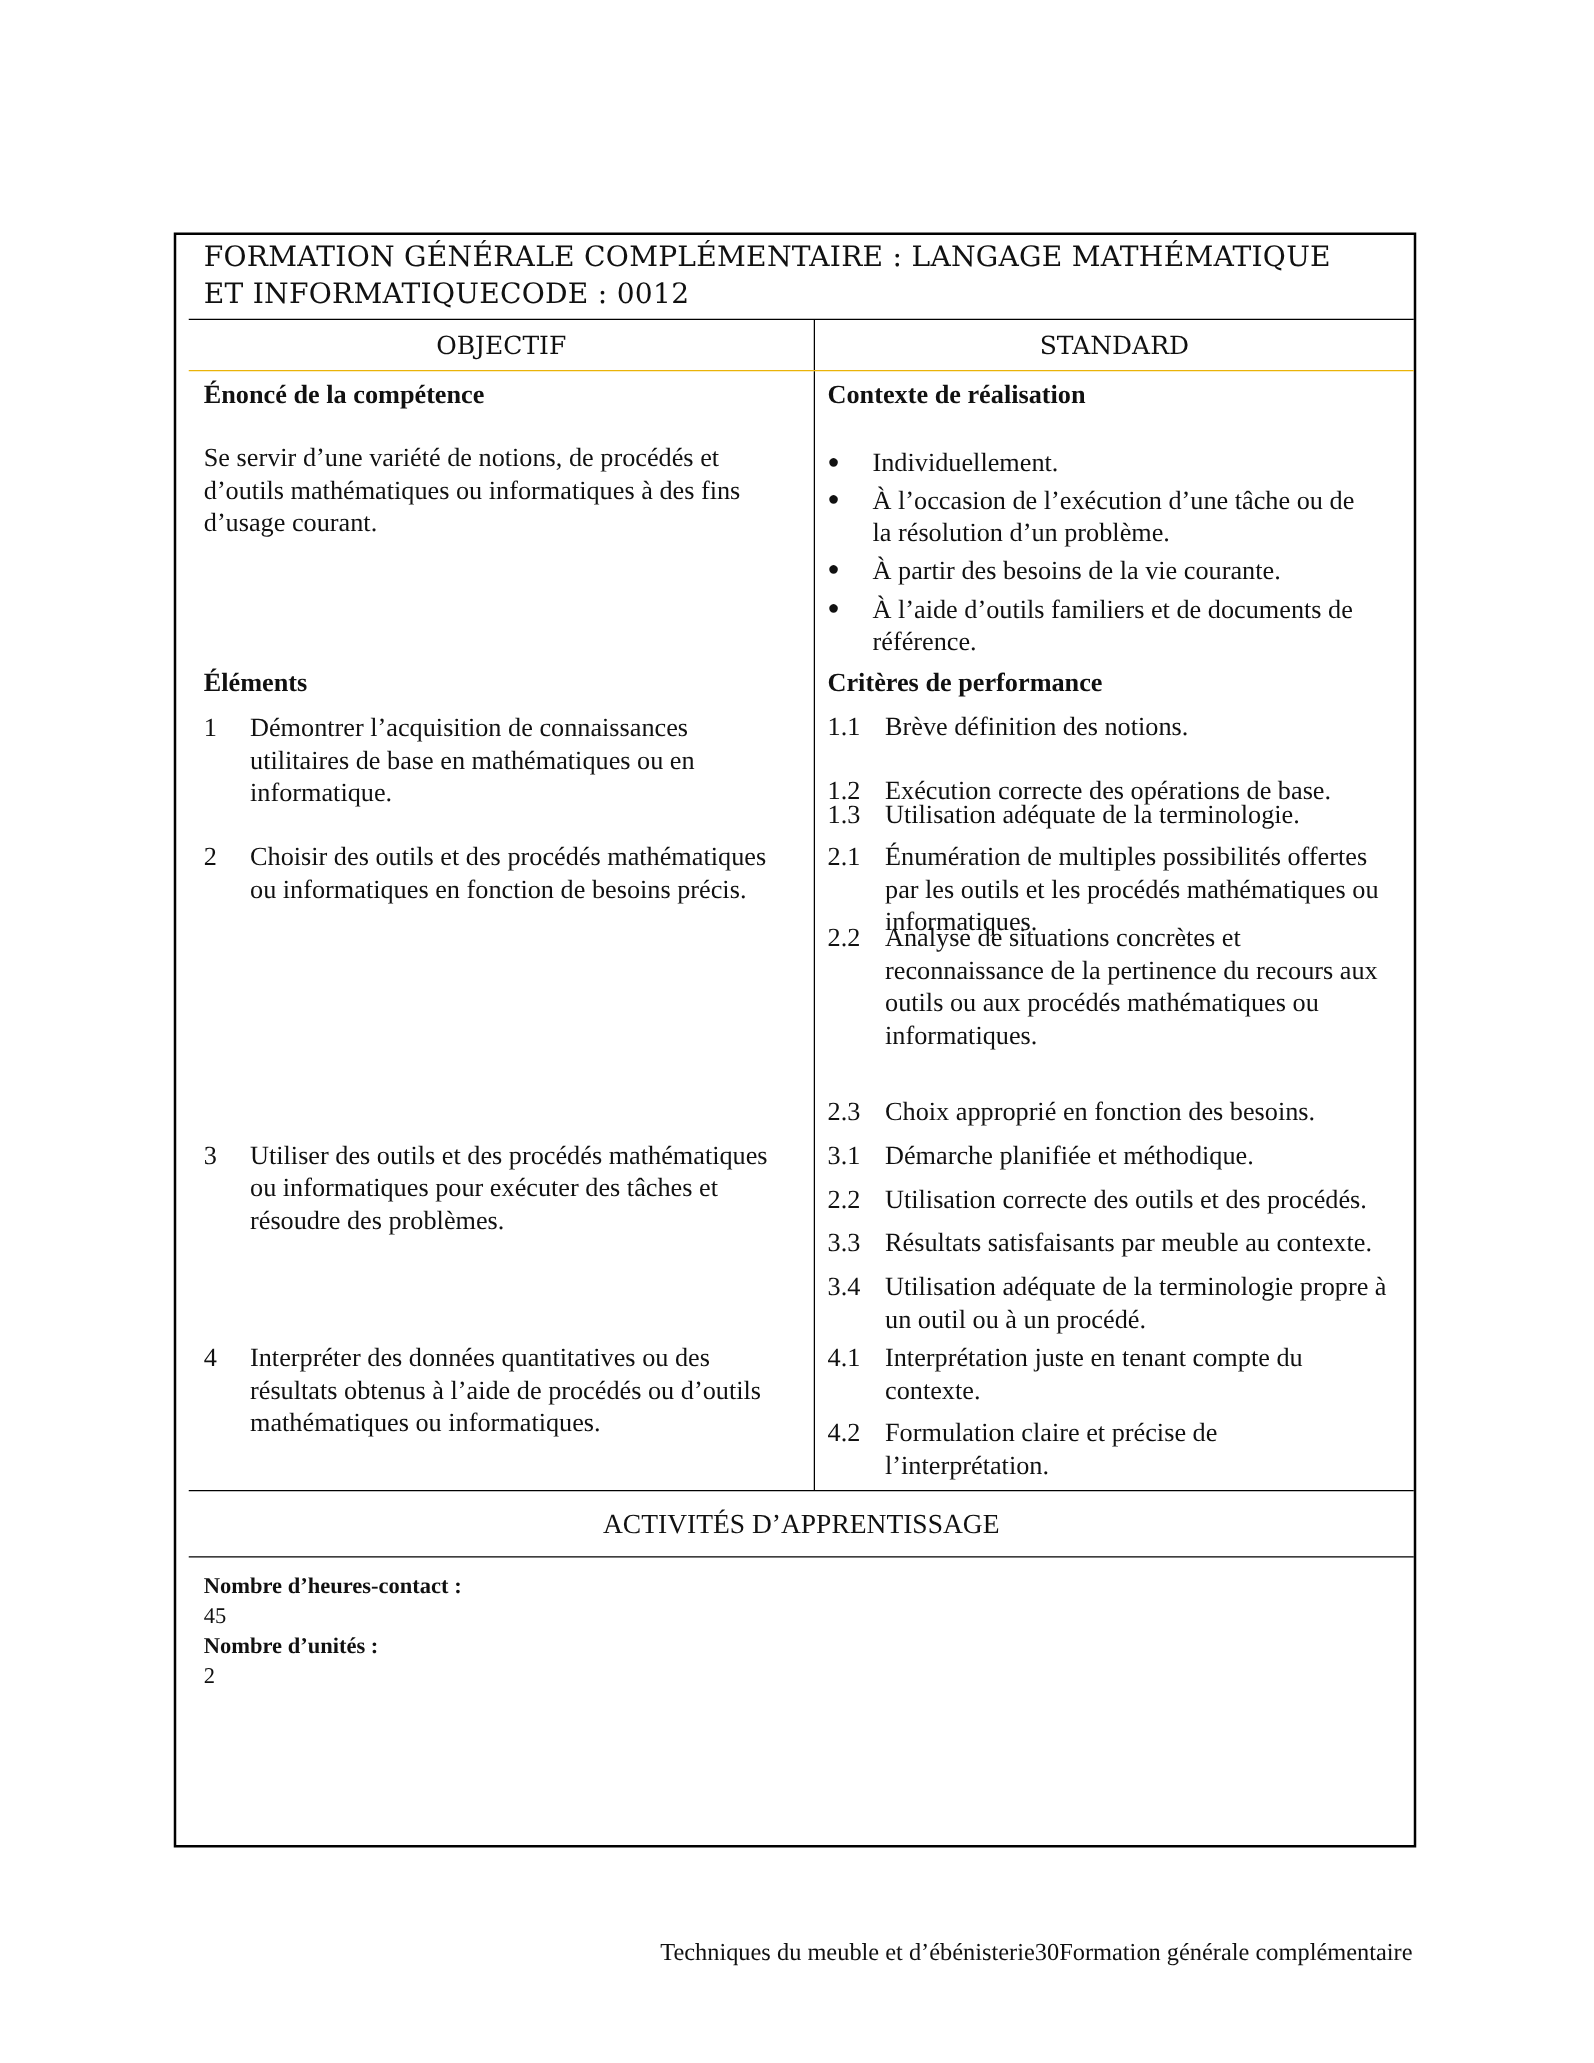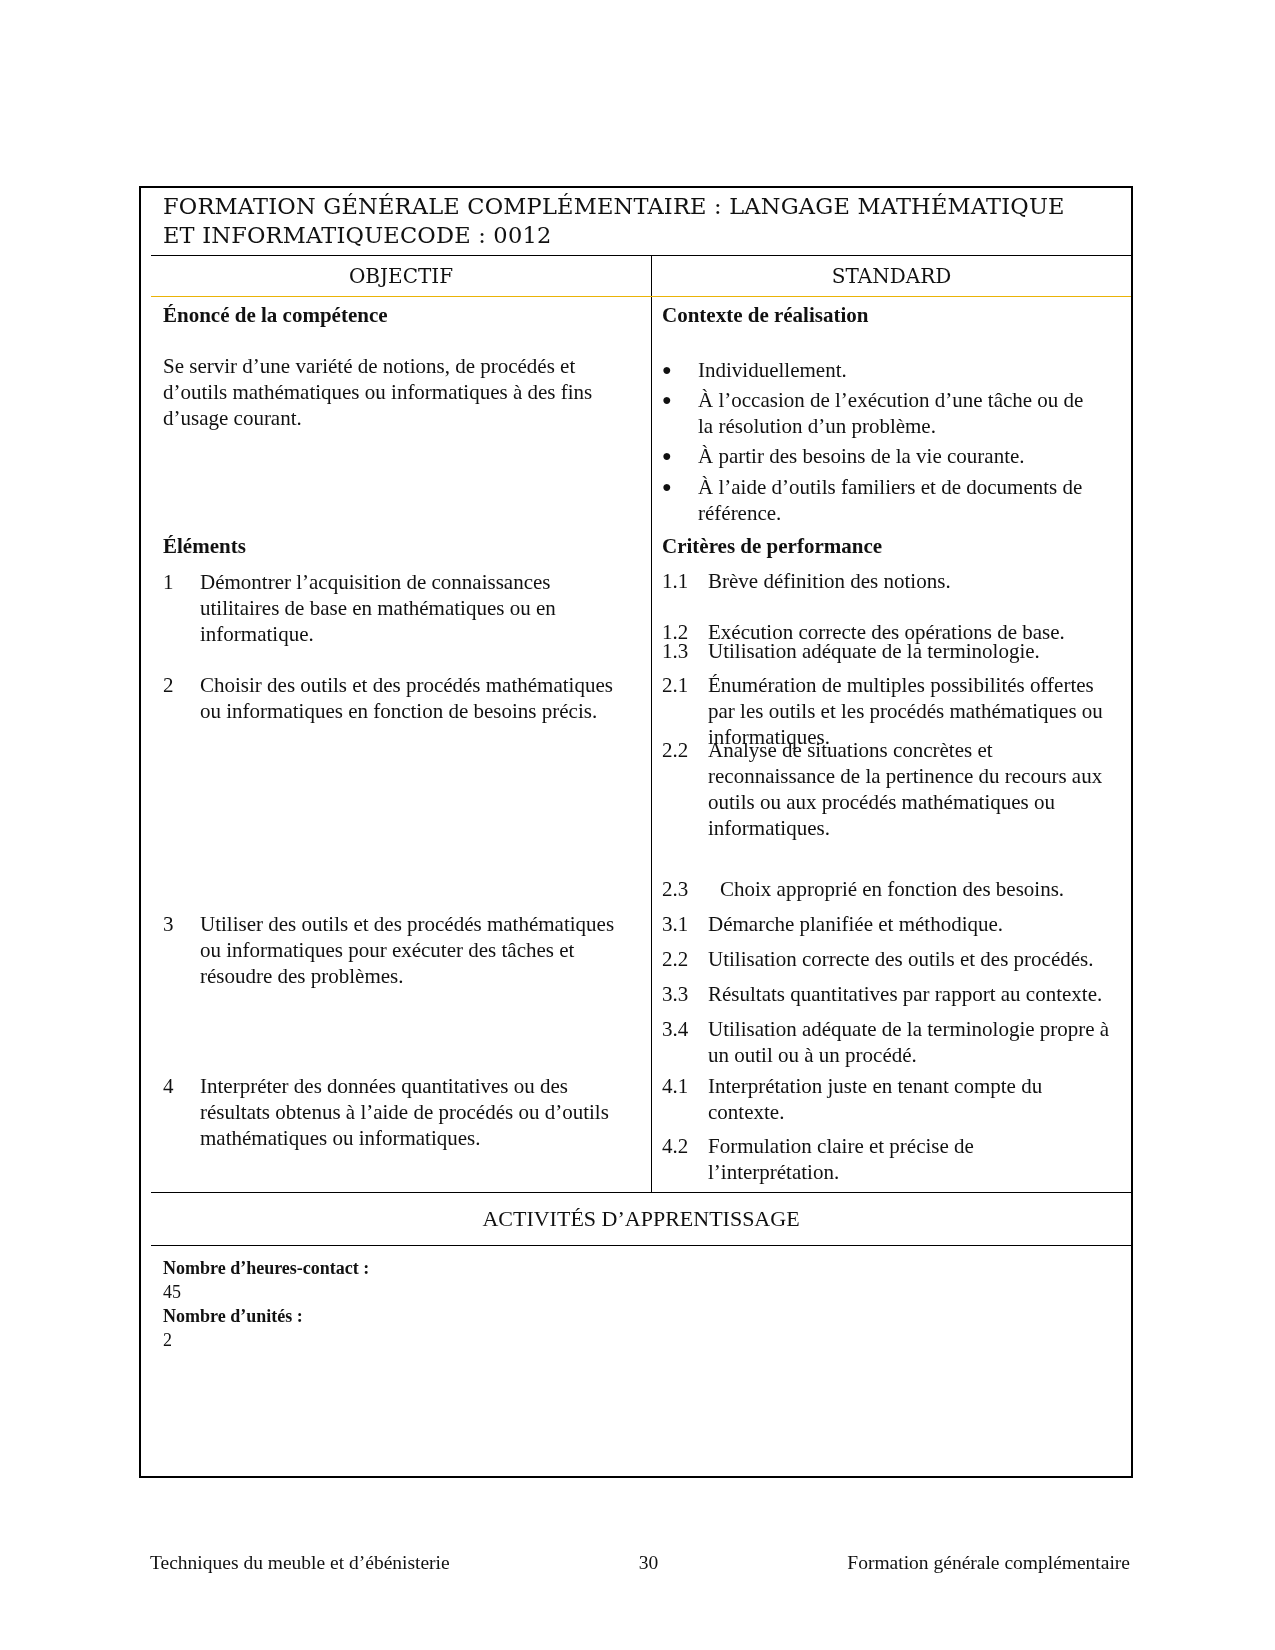--- a/index.html
+++ b/index.html
@@ -29,21 +29,21 @@
   .item { position: absolute; left: 12px; right: 10px; display: flex; font-size: 21px; line-height: 26px; }
   .item .num { width: 37px; flex-shrink: 0; }
   .crit { position: absolute; left: 10px; right: 8px; display: flex; font-size: 21px; line-height: 26px; }
   .crit .num { width: 46px; flex-shrink: 0; }
   .bul { position: absolute; left: 10px; right: 8px; display: flex; font-size: 21px; line-height: 26px; }
   .bul .dot { width: 36px; flex-shrink: 0; font-size: 16px; }
   .act { height: 52px; border-bottom: 1px solid #000; display: flex; align-items: center; justify-content: center; font-size: 22px; }
   .meta { padding: 10px 12px; font-size: 18px; line-height: 24px; }
   .meta .r { display: flex; flex-direction: column; }
   .meta .k { font-weight: bold; width: 270px; }
-  .footer { position: absolute; top: 1552px; left: 150px; width: 980px; display: flex; justify-content: space-between; font-size: 19.5px; }
+  .footer { position: absolute; top: 1552px; left: 150px; width: 980px; display: flex; justify-content: flex-end; font-size: 19.5px; }
   .footer span { display: inline-block; }
 </style>
 </head>
 <body>
 
 <div class="box">
   <div class="hdr">
     <div>FORMATION GÉNÉRALE COMPLÉMENTAIRE : LANGAGE MATHÉMATIQUE</div>
     <div class="row2">
       <span>ET INFORMATIQUE</span>
@@ -116,35 +116,35 @@
           <span>Utilisation adéquate de la terminologie.</span>
         </div>
       <div class="crit" style="top:375px;">
           <span class="num">2.1</span>
           <span style="width:430px;">Énumération de multiples possibilités offertes par les outils et les procédés mathématiques ou informatiques.</span>
         </div>
       <div class="crit" style="top:440px;">
           <span class="num">2.2</span>
           <span style="width:430px;">Analyse de situations concrètes et reconnaissance de la pertinence du recours aux outils ou aux procédés mathématiques ou informatiques.</span>
         </div>
-      <div class="crit" style="top:579px;gap:12px;">
+      <div class="crit" style="top:579px;">
           <span class="num">2.3</span>
           <span>Choix approprié en fonction des besoins.</span>
         </div>
       <div class="crit" style="top:614px;">
           <span class="num">3.1</span>
           <span>Démarche planifiée et méthodique.</span>
         </div>
       <div class="crit" style="top:649px;">
           <span class="num">2.2</span>
           <span>Utilisation correcte des outils et des procédés.</span>
         </div>
       <div class="crit" style="top:684px;">
           <span class="num">3.3</span>
-          <span>Résultats quantitatives par rapport au contexte.</span>
+          <span>Résultats satisfaisants par meuble au contexte.</span>
         </div>
       <div class="crit" style="top:719px;">
           <span class="num">3.4</span>
           <span style="width:430px;">Utilisation adéquate de la terminologie propre à un outil ou à un procédé.</span>
         </div>
       <div class="crit" style="top:776px;">
           <span class="num">4.1</span>
           <span style="width:370px;">Interprétation juste en tenant compte du contexte.</span>
         </div>
       <div class="crit" style="top:836px;">

